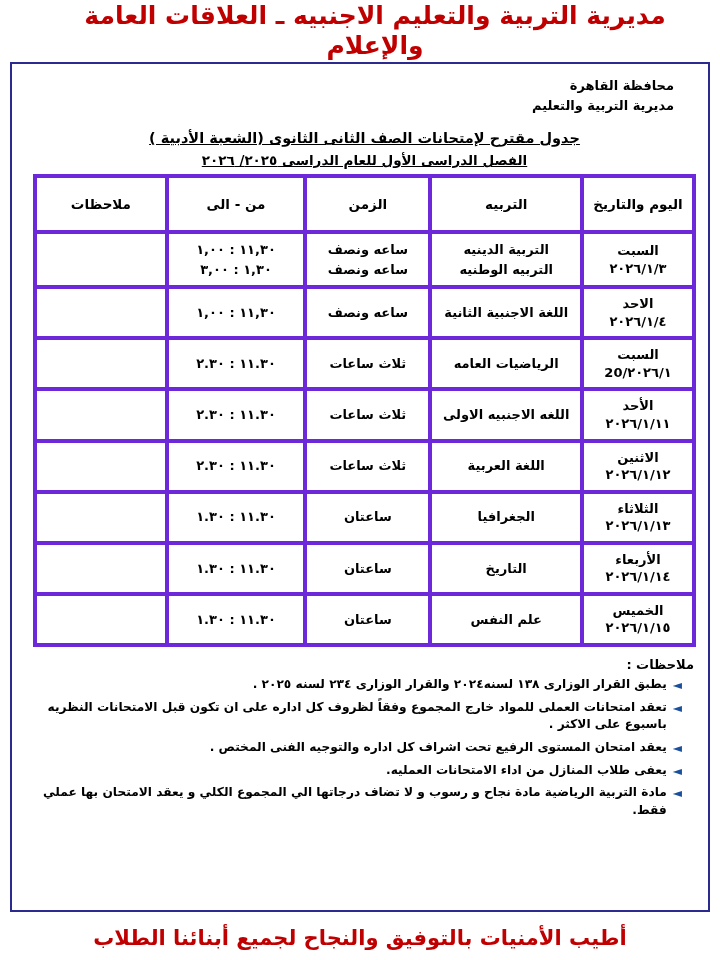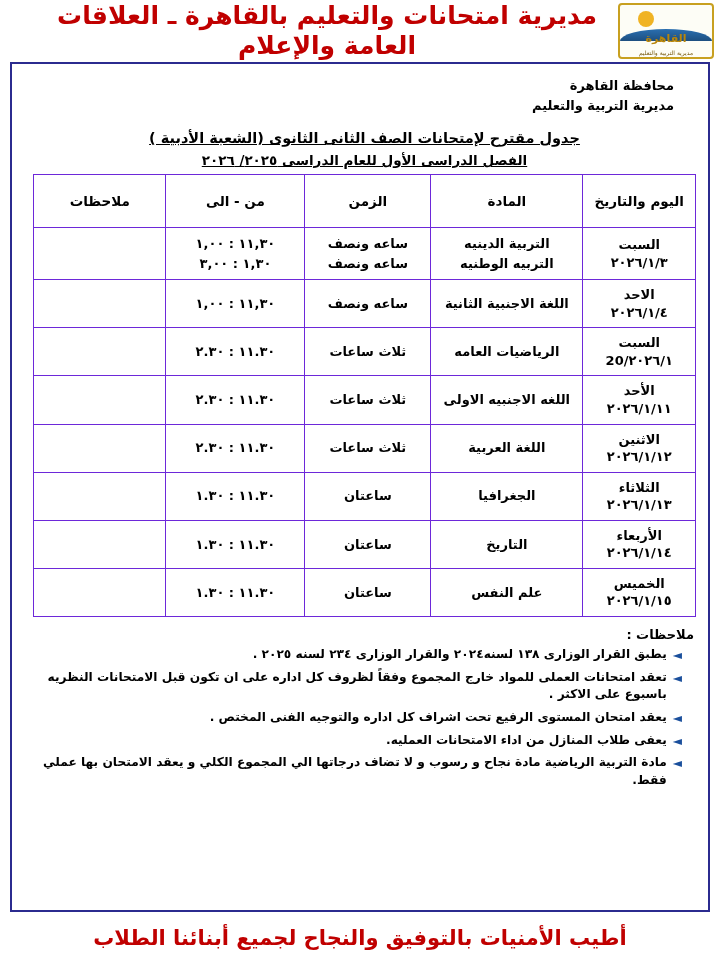--- a/index.html
+++ b/index.html
@@ -130,21 +130,21 @@
   }
 
   
   table.schedule {
     border-collapse: collapse;
     width: 100%;
     margin: 6px auto 0 auto;
     table-layout: fixed;
   }
   table.schedule th, table.schedule td {
-    border: 1px solid #6d28d9;
+    border: 4px solid #6d28d9;
     text-align: center;
     vertical-align: middle;
     font-size: 13px;
     font-weight: bold;
     padding: 6px 2px;
   }
   table.schedule th {
     font-size: 13.5px;
     height: 40px;
   }
@@ -201,27 +201,21 @@
     font-weight: bold;
     color: #c00000;
   }
 </style>
 </head>
 <body>
 
 <div class="page">
 
   <div class="header-band">
-    <div class="logo-box">
-      <div class="logo-sun"></div>
-      <div class="logo-wave"></div>
-      <div class="logo-text">القاهرة</div>
-      <div class="logo-sub">مديرية التربية والتعليم</div>
-    </div>
-    <div class="header-title">مديرية امتحانات والتعليم بالقاهرة ـ العلاقات العامة والإعلام</div>
+    <div class="header-title">مديرية التربية والتعليم الاجنبيه ـ العلاقات العامة والإعلام</div>
   </div>
 
   <div class="doc-frame">
 
     <div class="ministry-block">
       <div>محافظة القاهرة</div>
       <div>مديرية التربية والتعليم</div>
     </div>
 
     <div class="title-block">
@@ -233,21 +227,21 @@
       <colgroup>
         <col class="c-date">
           <col class="c-subj">
           <col class="c-dur">
           <col class="c-time">
           <col class="c-note">
       </colgroup>
       <thead>
         <tr>
           <th>اليوم والتاريخ</th>
-          <th>المادة</th>
+          <th>التربيه</th>
           <th>الزمن</th>
           <th>من  -  الى</th>
           <th>ملاحظات</th>
         </tr>
       </thead>
       <tbody>
 
         <tr class="row-tall">
           <td class="date-cell">
             <span class="d-day">السبت</span>

